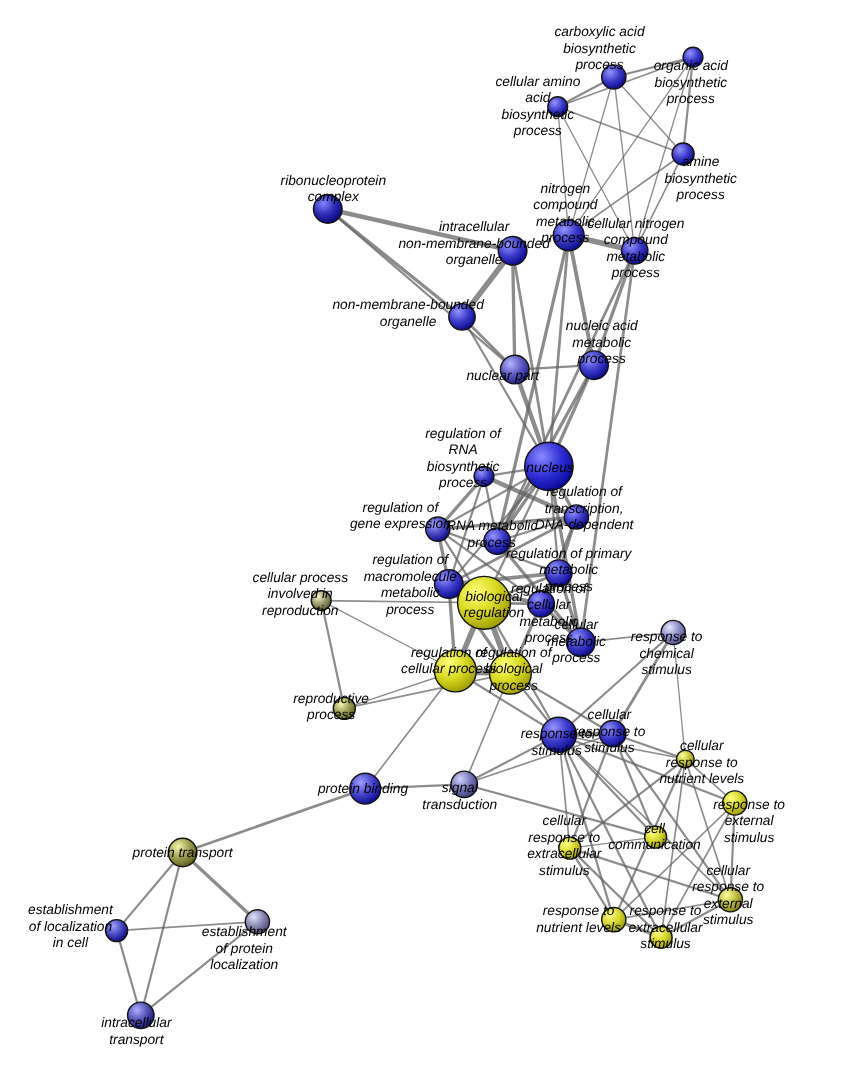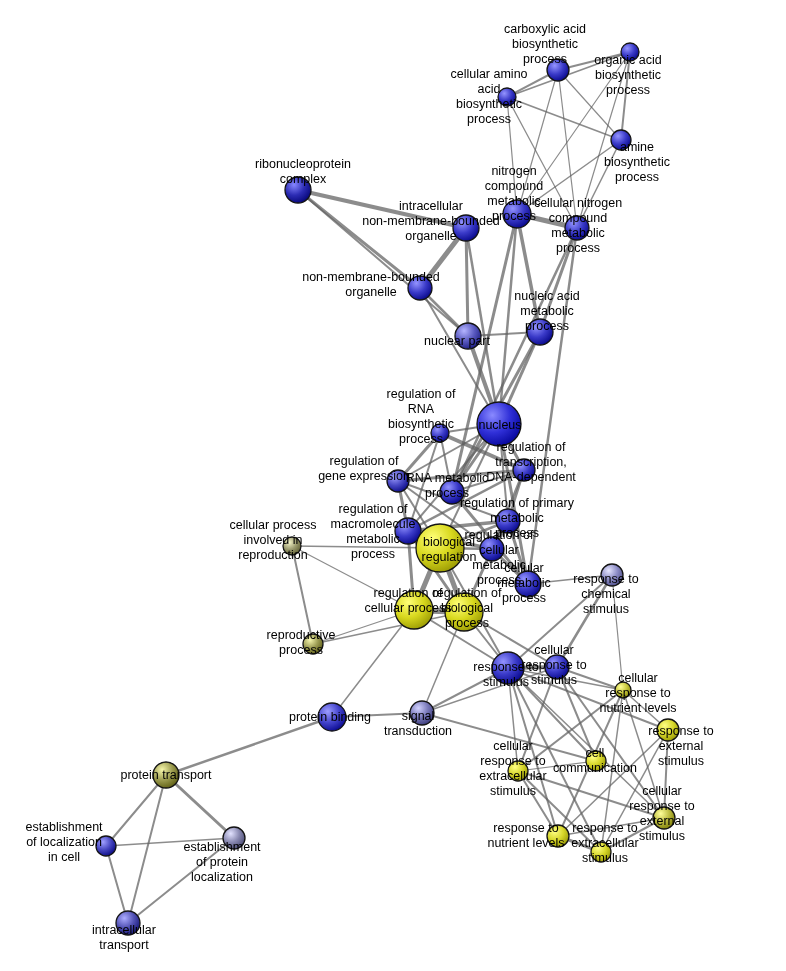--- a/index.html
+++ b/index.html
@@ -3,20 +3,21 @@
 <meta charset="utf-8">
 <title>Network</title>
 <style>
   html, body { margin: 0; padding: 0; background: #ffffff; }
   .stage {
     position: relative;
     width: 786px;
     height: 971px;
     background: #ffffff;
     overflow: hidden;
+    font-style: italic;
   }
   svg { display: block; }
   svg text {
     font-family: "Liberation Sans", "DejaVu Sans", sans-serif;
     font-size: 12.5px;
     fill: #000000;
     text-anchor: middle;
   }
 </style>
 </head>

